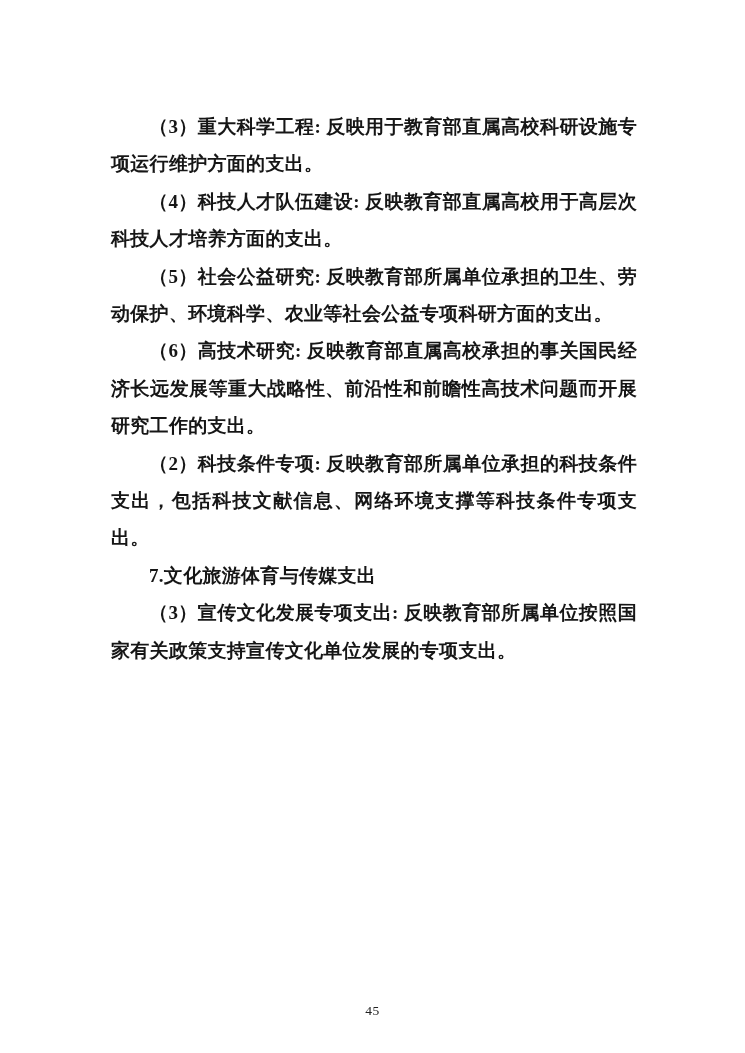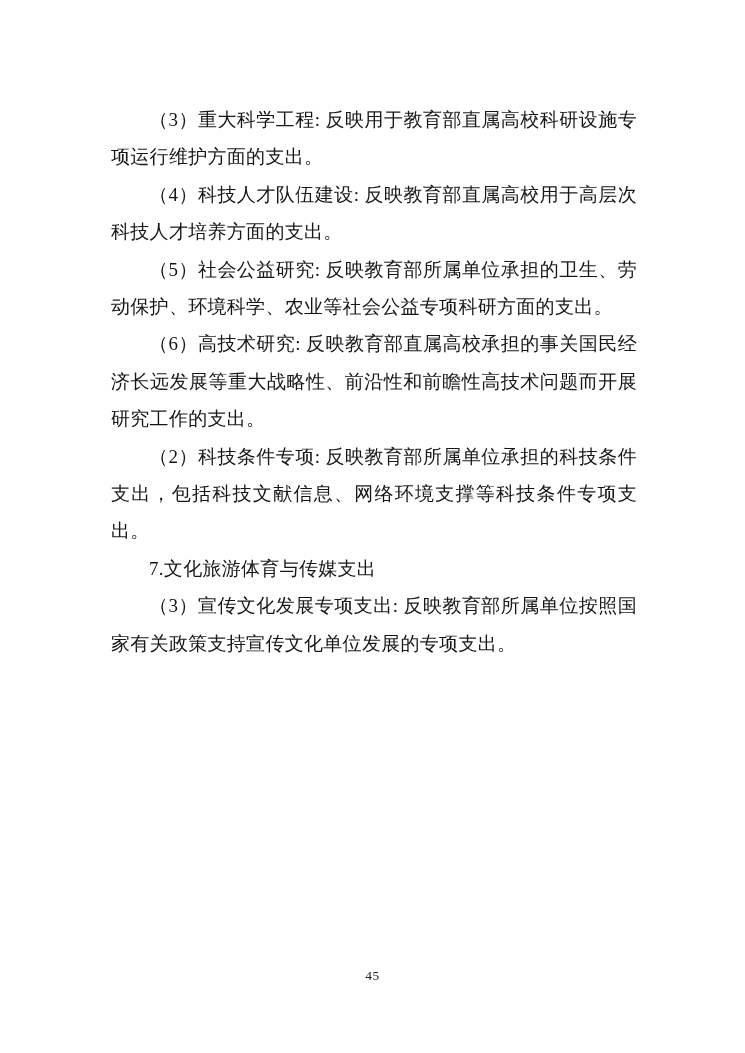--- a/index.html
+++ b/index.html
@@ -16,36 +16,37 @@
     color: #161616;
   }
   .page {
     position: absolute;
     inset: 0;
     background: #ffffff;
   }
   .doc-body {
     position: absolute;
     left: 111px;
-    top: 101px;
+    top: 108px;
     width: 526px;
+    font-weight: bold;
   }
   .para {
     margin: 0;
     font-size: 19px;
     line-height: 37.4px;
     text-align: justify;
     text-justify: inter-character;
     text-indent: 2em;
     letter-spacing: 0.3px;
     word-break: break-all;
   }
   .page-footer {
     position: absolute;
-    top: 966px;
+    top: 1001px;
     left: 0;
     width: 745px;
     text-align: center;
   }
   .page-number {
     font-size: 13.5px;
     letter-spacing: 0.5px;
     color: #222222;
   }
 </style>

